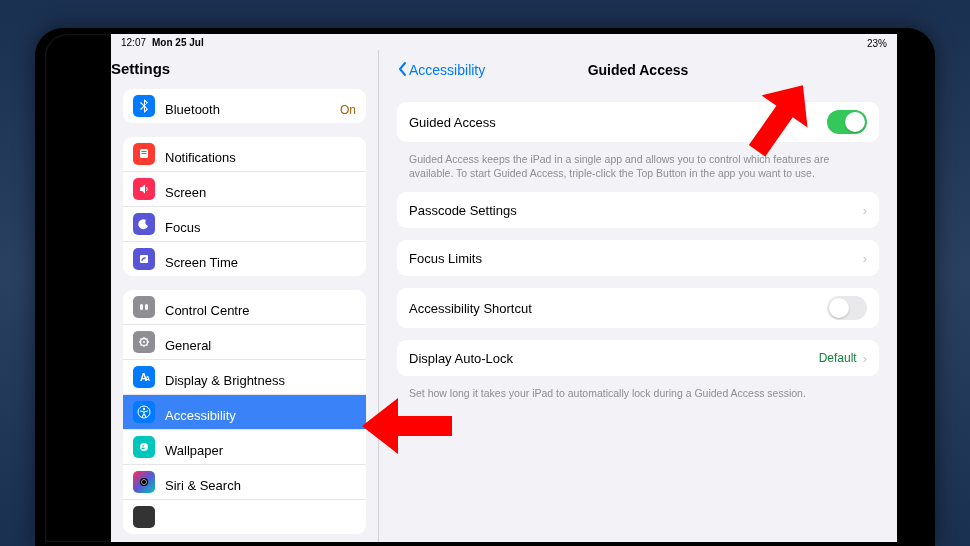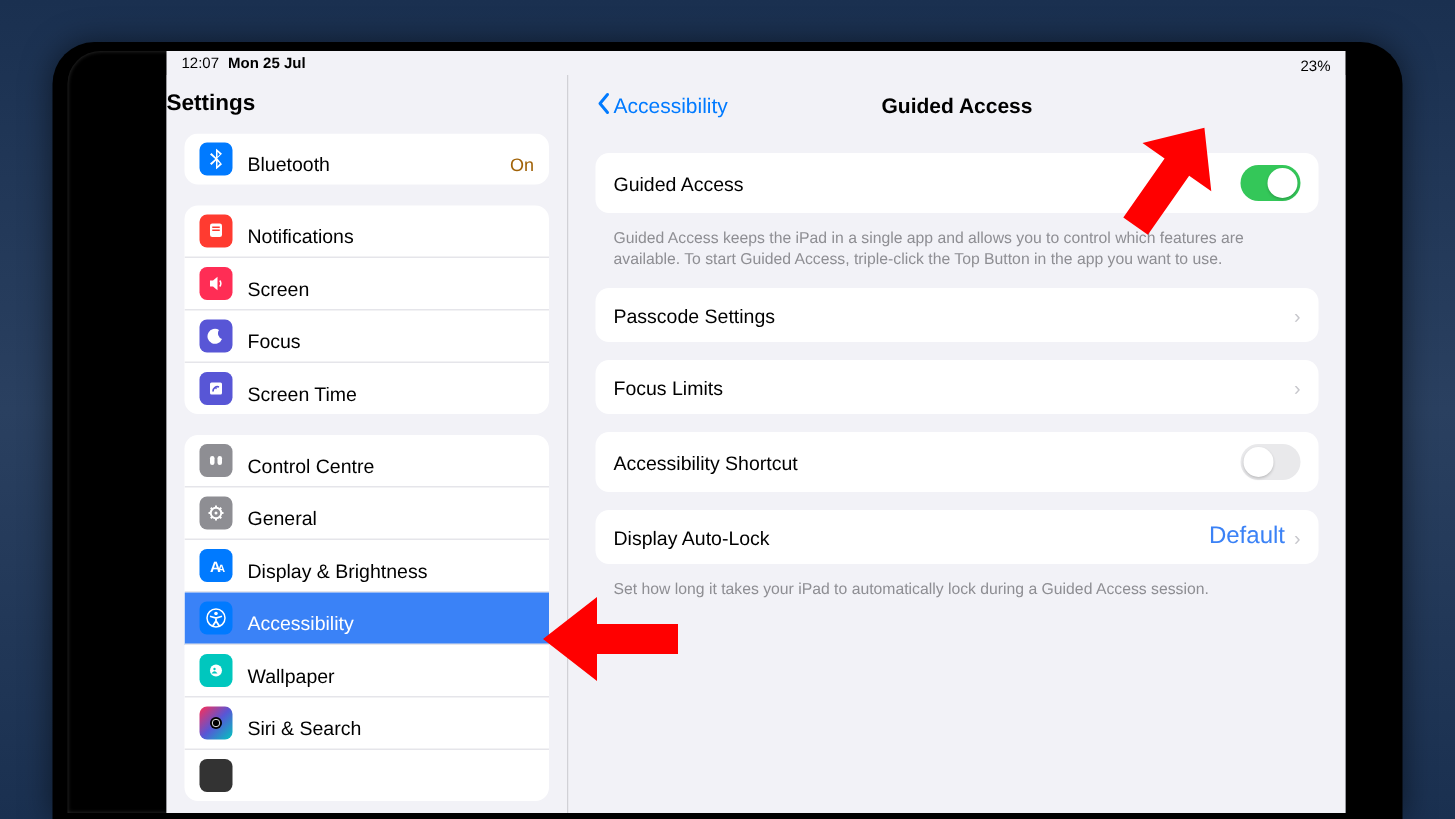--- a/index.html
+++ b/index.html
@@ -101,21 +101,21 @@
     display:flex; align-items:center; gap:2px; cursor:pointer;
   }
   .nav .title { font-size:14px; font-weight:600; }
   .dgroup { margin:12px 0 6px; background:#fff; border-radius:9px; overflow:hidden; }
   .drow {
     display:flex; align-items:center; justify-content:space-between;
     padding:8px 12px; min-height:36px; font-size:13px;
     border-bottom:0.5px solid #e5e5ea;
   }
   .drow:last-child { border-bottom:none; }
-  .drow .dvalue { color:#3b82f6; font-size:16px; margin-left:auto; padding-right:6px; }
+  .drow .dvalue { color:#15803d; font-size:12px; margin-left:auto; padding-right:6px; }
   .chevron { color:#c7c7cc; }
   .footer { font-size:10.5px; color:#8e8e93; padding:4px 12px 0; line-height:1.35; }
 
   .toggle {
     width:40px; height:24px; border-radius:12px; position:relative;
   }
   .toggle.on { background:#34c759; }
   .toggle.off { background:#e9e9eb; }
   .toggle::after {
     content:''; position:absolute; width:20px; height:20px; border-radius:50%;

